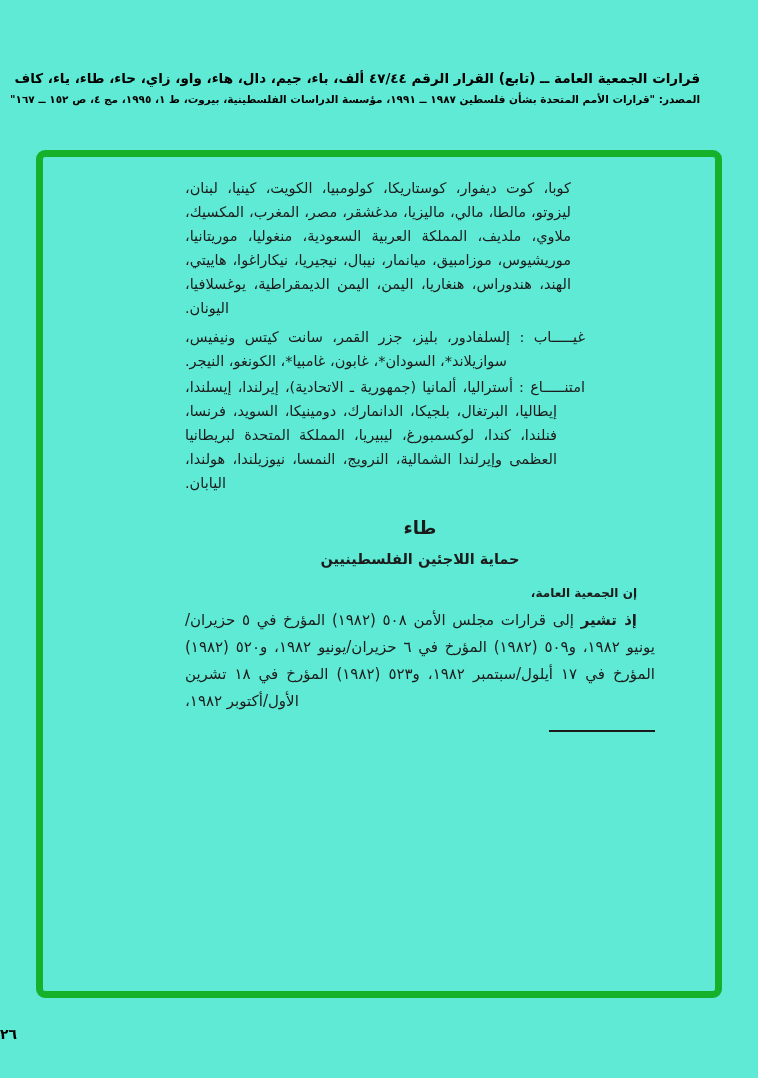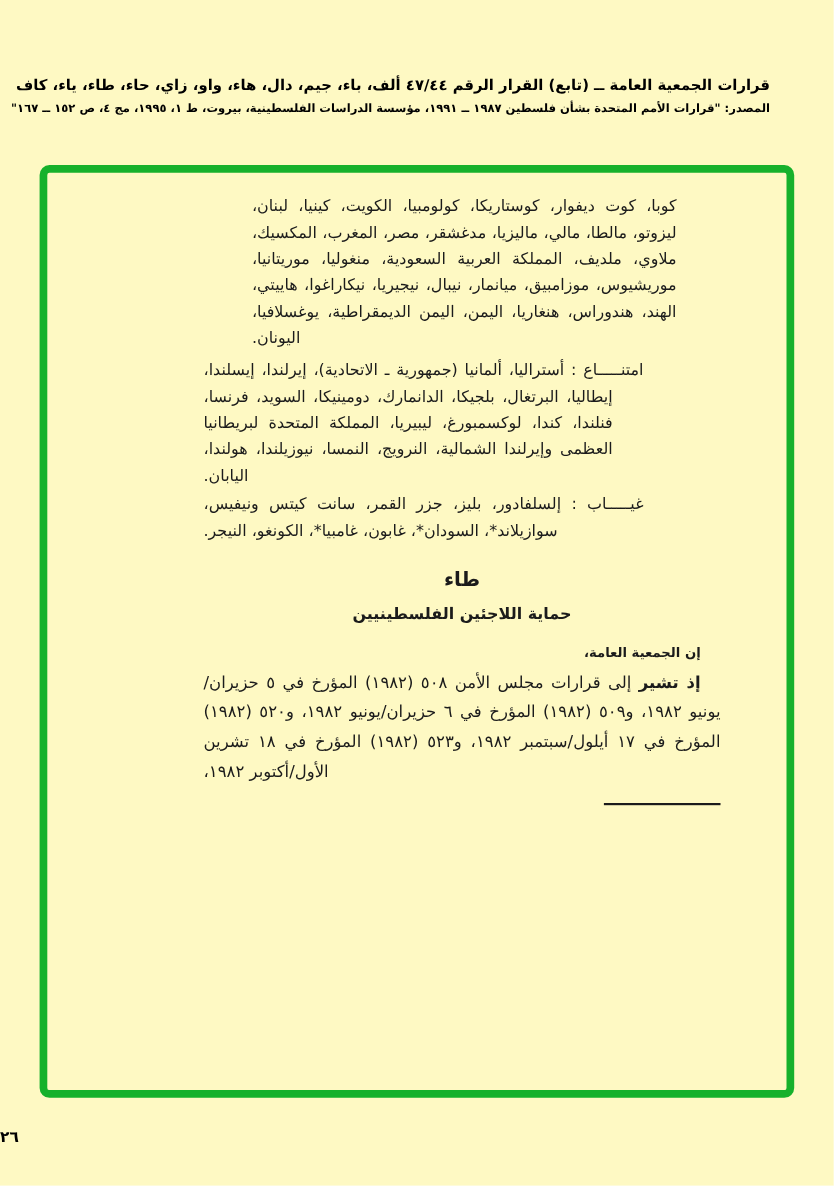--- a/index.html
+++ b/index.html
@@ -1,21 +1,21 @@
 <!DOCTYPE html>
 <html lang="ar"><head>
 <meta charset="utf-8">
 <style>
   * { margin: 0; padding: 0; box-sizing: border-box; }
   html, body { background: #ffffff; }
   .page {
     position: relative;
     width: 758px;
     height: 1078px;
-    background: #fef9c3;
+    background: #5eead4;
     font-family: "DejaVu Sans", sans-serif;
     color: #1a1a1a;
     overflow: hidden;
   }
 
   
   .header {
     position: absolute;
     top: 70px;
     left: 56px;
@@ -54,21 +54,21 @@
     position: absolute;
     left: 185px;
     top: 176px;
     width: 470px;
     direction: rtl;
     color: #1b1b1b;
   }
 
   .favor-list {
     width: 386px;
-    margin-right: 40px;
+    margin-right: 84px;
     font-size: 14.5px;
     line-height: 24px;
     text-align: justify;
     text-align-last: left;
   }
 
   .votes {
     width: 400px;
     margin-right: 70px;
     margin-top: 5px;
@@ -157,25 +157,25 @@
   <div class="frame"></div>
 
   <div class="content">
 
     <div class="favor-list">كوبا، كوت ديفوار، كوستاريكا، كولومبيا، الكويت، كينيا، لبنان، ليزوتو، مالطا، مالي، ماليزيا، مدغشقر، مصر، المغرب، المكسيك، ملاوي، ملديف، المملكة العربية السعودية، منغوليا، موريتانيا، موريشيوس، موزامبيق، ميانمار، نيبال، نيجيريا، نيكاراغوا، هاييتي، الهند، هندوراس، هنغاريا، اليمن، اليمن الديمقراطية، يوغسلافيا، اليونان.</div>
 
     <div class="votes">
 
 
       <div class="vote-entry">
-        <span class="vote-label">امتنـــــاع</span><span> : </span><span>أستراليا، ألمانيا (جمهورية ـ الاتحادية)، إيرلندا، إيسلندا، إيطاليا، البرتغال، بلجيكا، الدانمارك، دومينيكا، السويد، فرنسا، فنلندا، كندا، لوكسمبورغ، ليبيريا، المملكة المتحدة لبريطانيا العظمى وإيرلندا الشمالية، النرويج، النمسا، نيوزيلندا، هولندا، اليابان.</span>
+        <span class="vote-label">غيـــــاب</span><span> : </span><span>إلسلفادور، بليز، جزر القمر، سانت كيتس ونيفيس، سوازيلاند*، السودان*، غابون، غامبيا*، الكونغو، النيجر.</span>
       </div>
 
       <div class="vote-entry">
-        <span class="vote-label">غيـــــاب</span><span> : </span><span>إلسلفادور، بليز، جزر القمر، سانت كيتس ونيفيس، سوازيلاند*، السودان*، غابون، غامبيا*، الكونغو، النيجر.</span>
+        <span class="vote-label">امتنـــــاع</span><span> : </span><span>أستراليا، ألمانيا (جمهورية ـ الاتحادية)، إيرلندا، إيسلندا، إيطاليا، البرتغال، بلجيكا، الدانمارك، دومينيكا، السويد، فرنسا، فنلندا، كندا، لوكسمبورغ، ليبيريا، المملكة المتحدة لبريطانيا العظمى وإيرلندا الشمالية، النرويج، النمسا، نيوزيلندا، هولندا، اليابان.</span>
       </div>
 
     </div>
 
     <div class="section-letter">طاء</div>
 
     <div class="section-title">حماية اللاجئين الفلسطينيين</div>
 
     <div class="opening">إن الجمعية العامة،</div>
 

